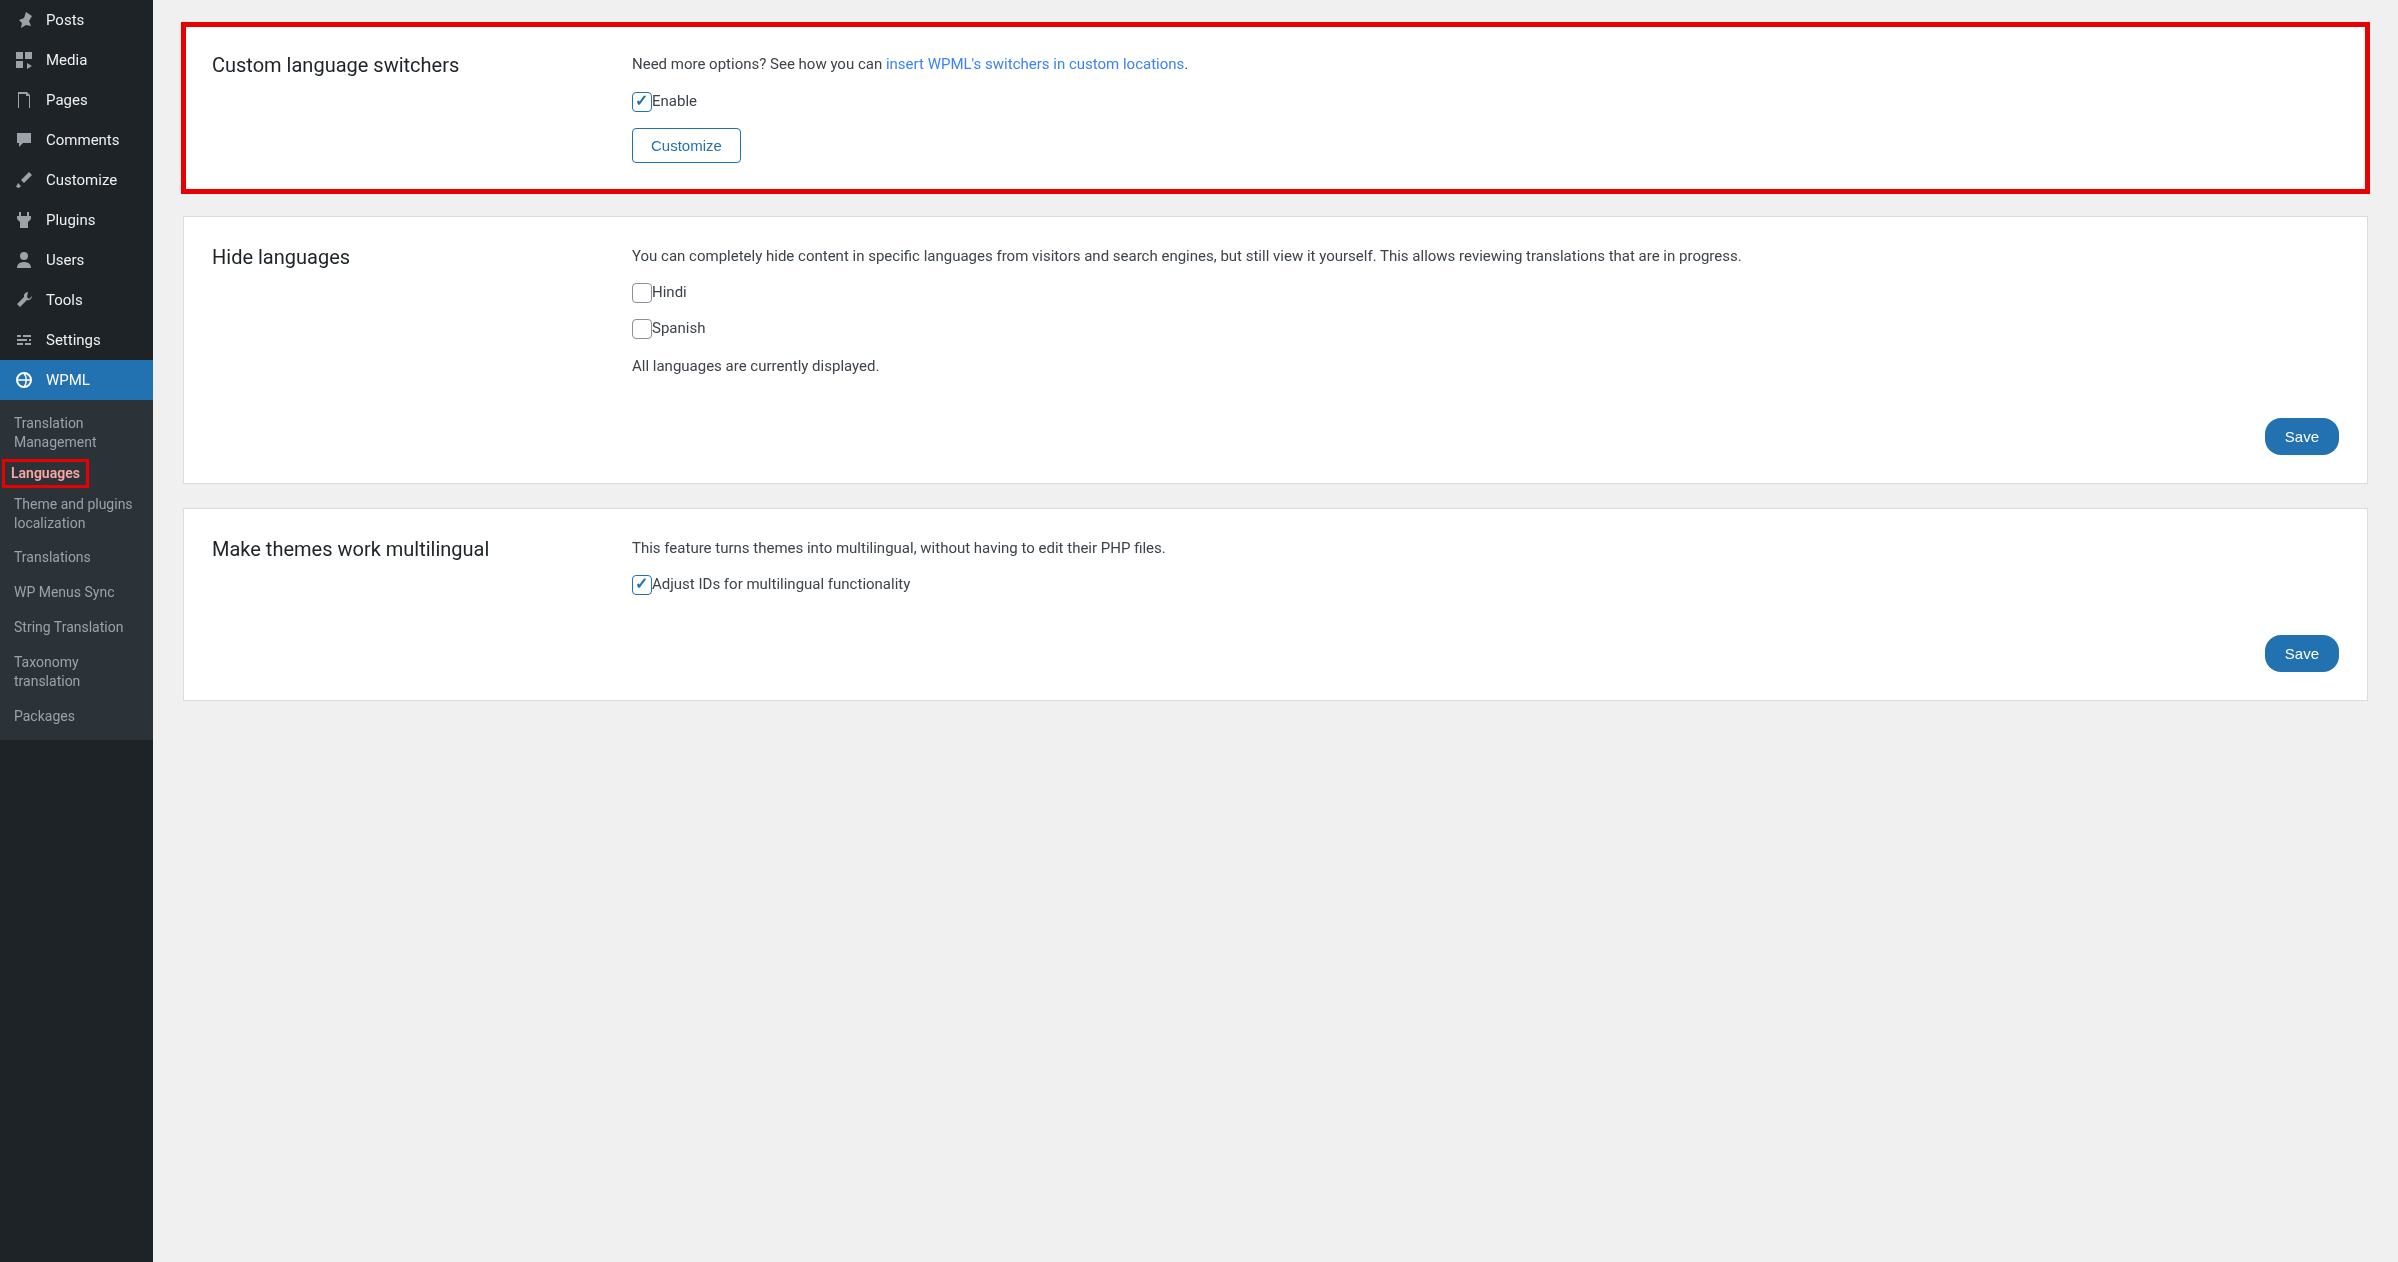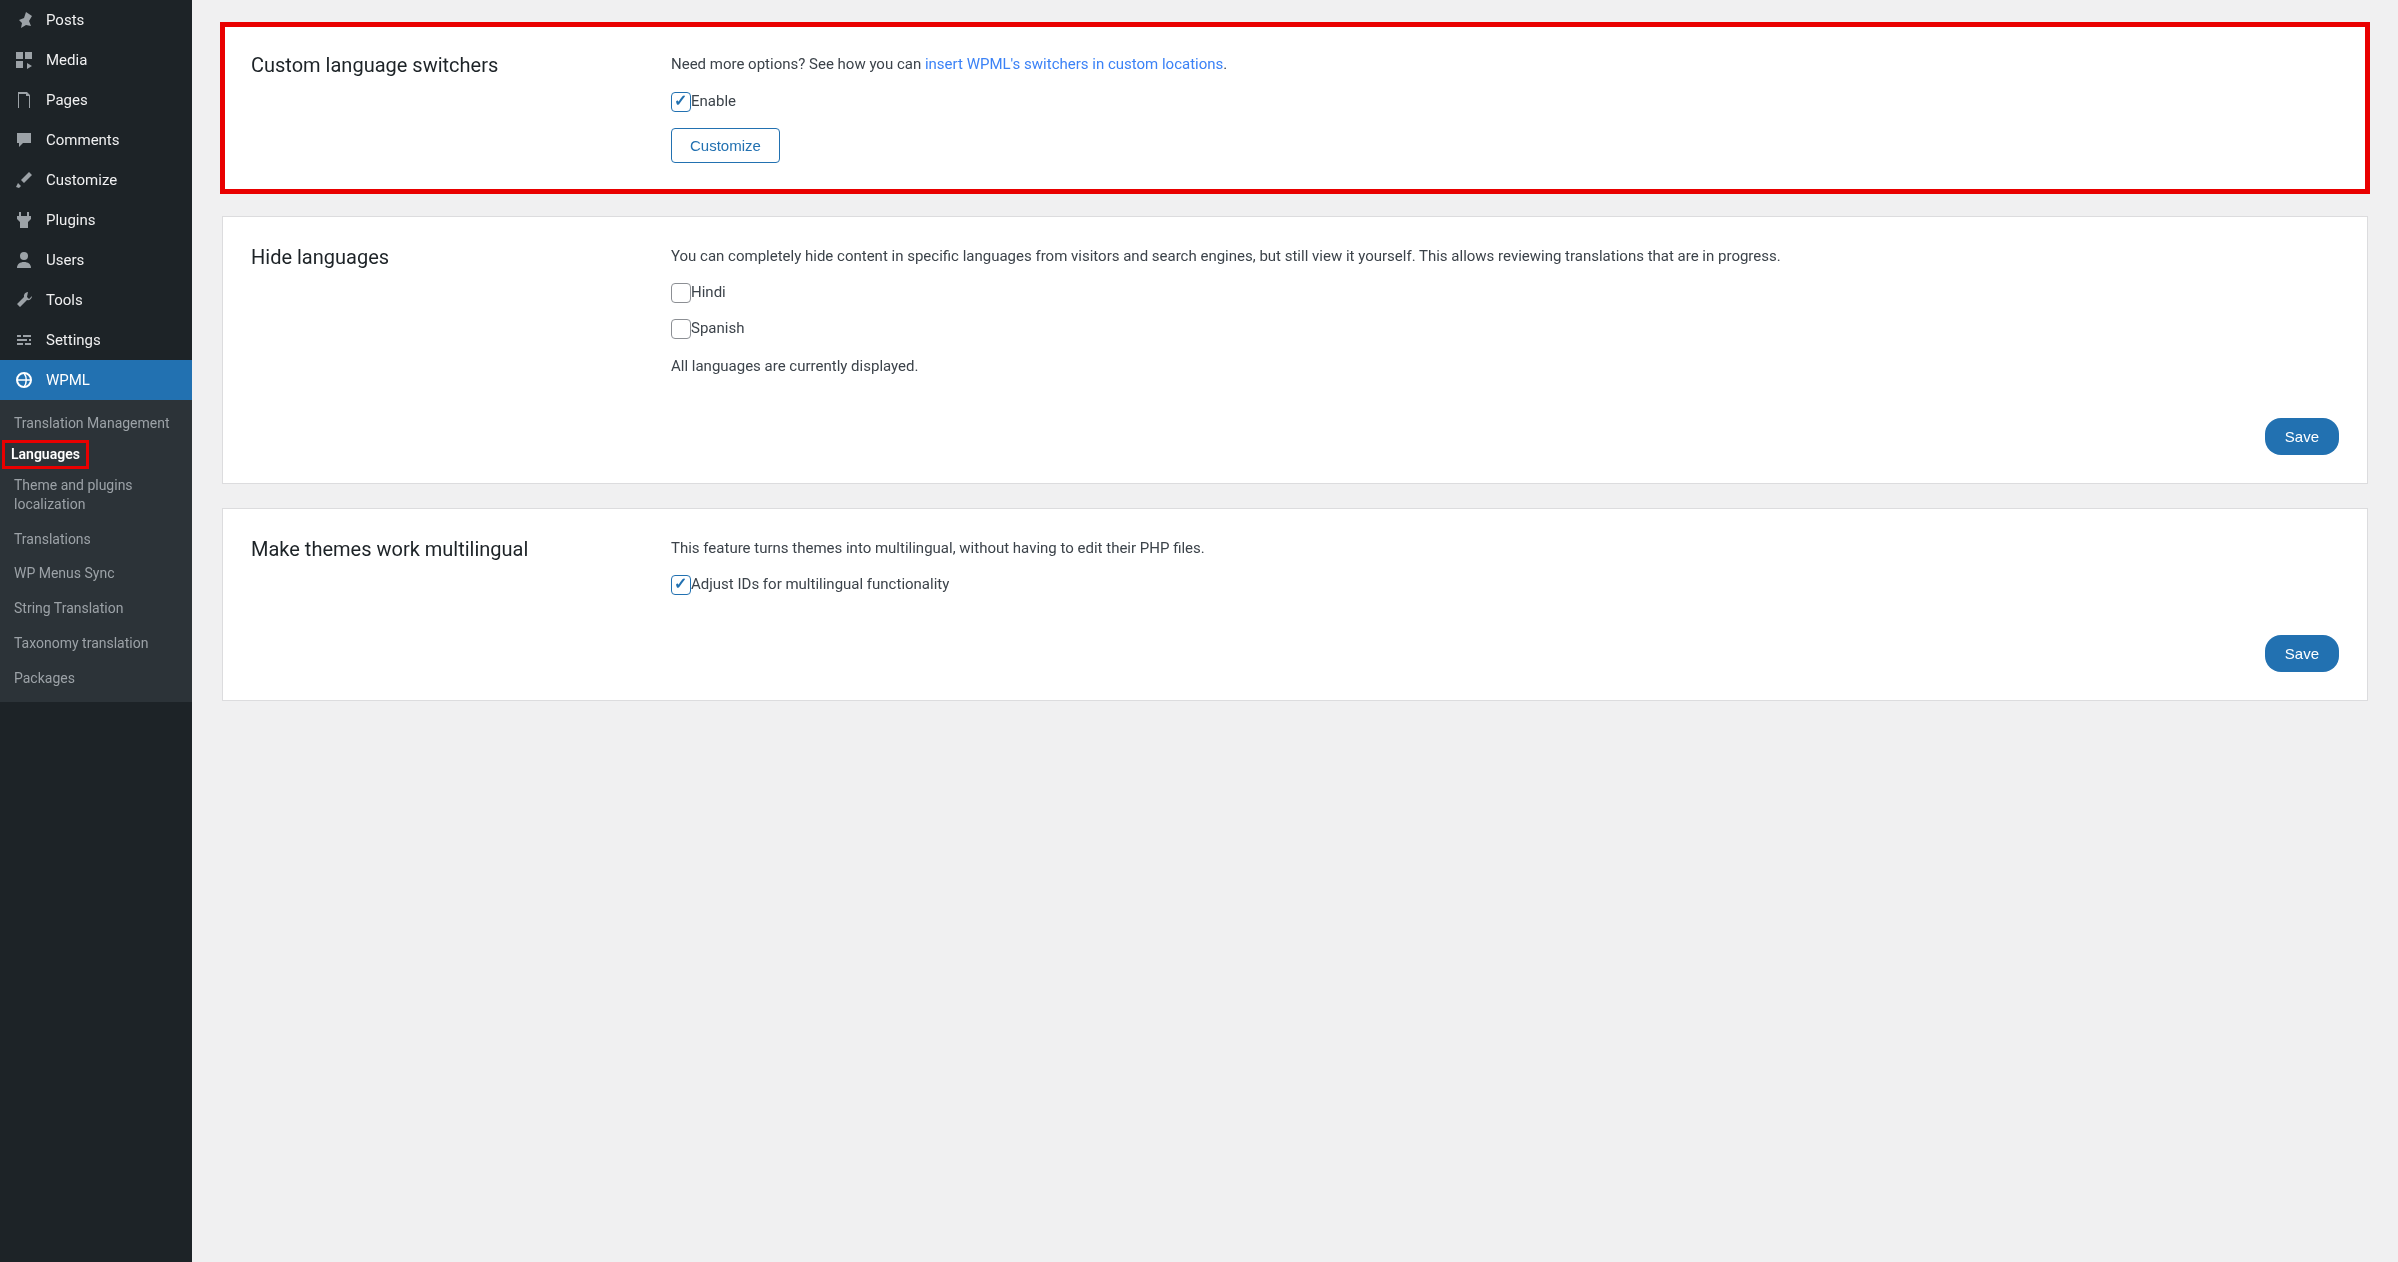--- a/index.html
+++ b/index.html
@@ -1,28 +1,28 @@
 <!DOCTYPE html>
 <html><head>
 <meta charset="utf-8">
 <style>
 * { box-sizing: border-box; margin: 0; padding: 0; }
 body { font-family: -apple-system, BlinkMacSystemFont, "Segoe UI", Roboto, sans-serif; background: #f0f0f1; color: #1d2327; font-size: 14px; }
 
 .layout { display: flex; min-height: 100vh; }
 
 
-.sidebar { width: 192px; background: #1d2327; color: #f0f0f1; flex-shrink: 0; }
+.sidebar { width: 153px; background: #1d2327; color: #f0f0f1; flex-shrink: 0; }
 .menu-item { display: flex; align-items: center; padding: 10px 12px; color: #f0f0f1; cursor: pointer; font-size: 15px; }
 .menu-item .icon { width: 24px; margin-right: 10px; display: inline-flex; align-items: center; justify-content: center; }
 .menu-item.active { background: #2271b1; color: #fff; position: relative; }
 .menu-item.active::after { content: ""; position: absolute; right: -8px; top: 50%; transform: translateY(-50%); border: 8px solid transparent; border-right-color: #f0f0f1; }
 .submenu { background: #2c3338; padding: 6px 0; }
 .submenu-item { padding: 8px 14px; color: #9ca2a7; cursor: pointer; font-size: 14px; line-height: 1.35; }
-.submenu-item.current { color: #ffffff; font-weight: 600; }
+.submenu-item.current { color: #fca5a5; font-weight: 600; }
 .submenu-item.highlight { outline: 3px solid #e90000; outline-offset: -2px; display: inline-block; margin-left: 3px; padding: 4px 8px; }
 
 
 .main { flex: 1; padding: 0 30px 30px; }
 .card { background: #fff; margin-top: 24px; padding: 28px 28px 28px 28px; border: 1px solid #dcdcde; }
 .card.highlight { outline: 5px solid #e90000; outline-offset: -3px; }
 .card-grid { display: flex; gap: 40px; }
 .card-title { font-size: 20px; font-weight: 400; color: #1d2327; width: 380px; flex-shrink: 0; }
 .card-body { flex: 1; font-size: 15px; color: #3c434a; }
 .card-body p { margin-bottom: 16px; line-height: 1.5; }

